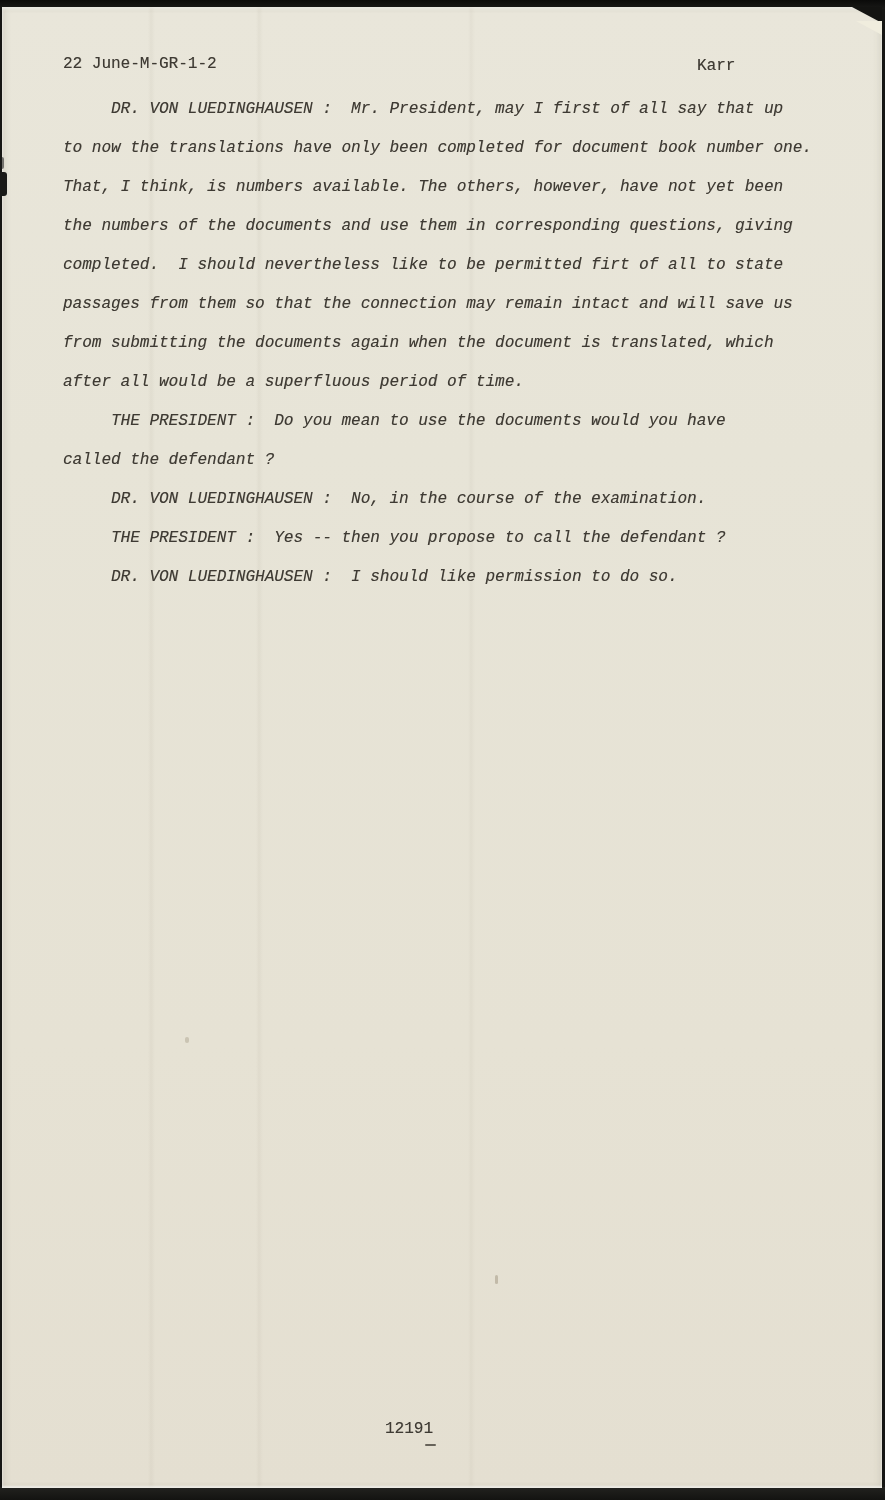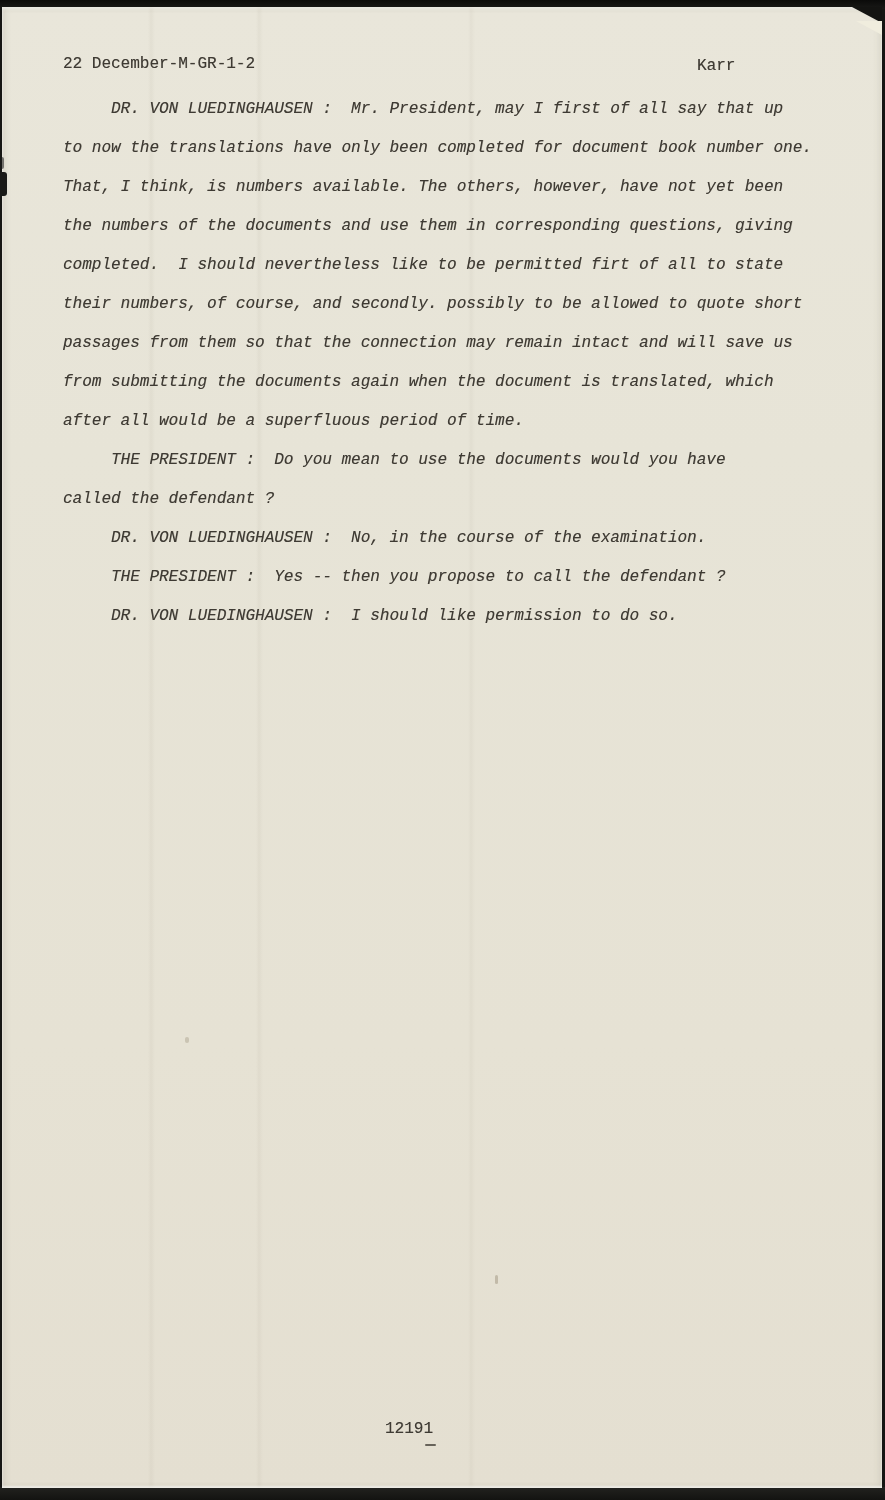--- a/index.html
+++ b/index.html
@@ -119,30 +119,29 @@
 
 <div class="paper">
 
   <div class="corner-cut"></div>
   <div class="corner-fold"></div>
   <div class="edge-mark"></div>
   <div class="edge-mark-2"></div>
   <div class="speck-1"></div>
   <div class="speck-2"></div>
 
-  <div class="type header-left">22 December-M-GR-1-2</div>
+  <div class="type header-left">22 June-M-GR-1-2</div>
   <div class="type header-right">Karr</div>
 
   <div class="body-text">
     <div class="type line">     DR. VON LUEDINGHAUSEN :  Mr. President, may I first of all say that up</div>
     <div class="type line">to now the translations have only been completed for document book number one.</div>
     <div class="type line">That, I think, is numbers available. The others, however, have not yet been</div>
     <div class="type line">the numbers of the documents and use them in corresponding questions, giving</div>
     <div class="type line">completed.  I should nevertheless like to be permitted firt of all to state</div>
-    <div class="type line">their numbers, of course, and secondly. possibly to be allowed to quote short</div>
     <div class="type line">passages from them so that the connection may remain intact and will save us</div>
     <div class="type line">from submitting the documents again when the document is translated, which</div>
     <div class="type line">after all would be a superfluous period of time.</div>
     <div class="type line">     THE PRESIDENT :  Do you mean to use the documents would you have</div>
     <div class="type line">called the defendant ?</div>
     <div class="type line">     DR. VON LUEDINGHAUSEN :  No, in the course of the examination.</div>
     <div class="type line">     THE PRESIDENT :  Yes -- then you propose to call the defendant ?</div>
     <div class="type line">     DR. VON LUEDINGHAUSEN :  I should like permission to do so.</div>
   </div>
 

